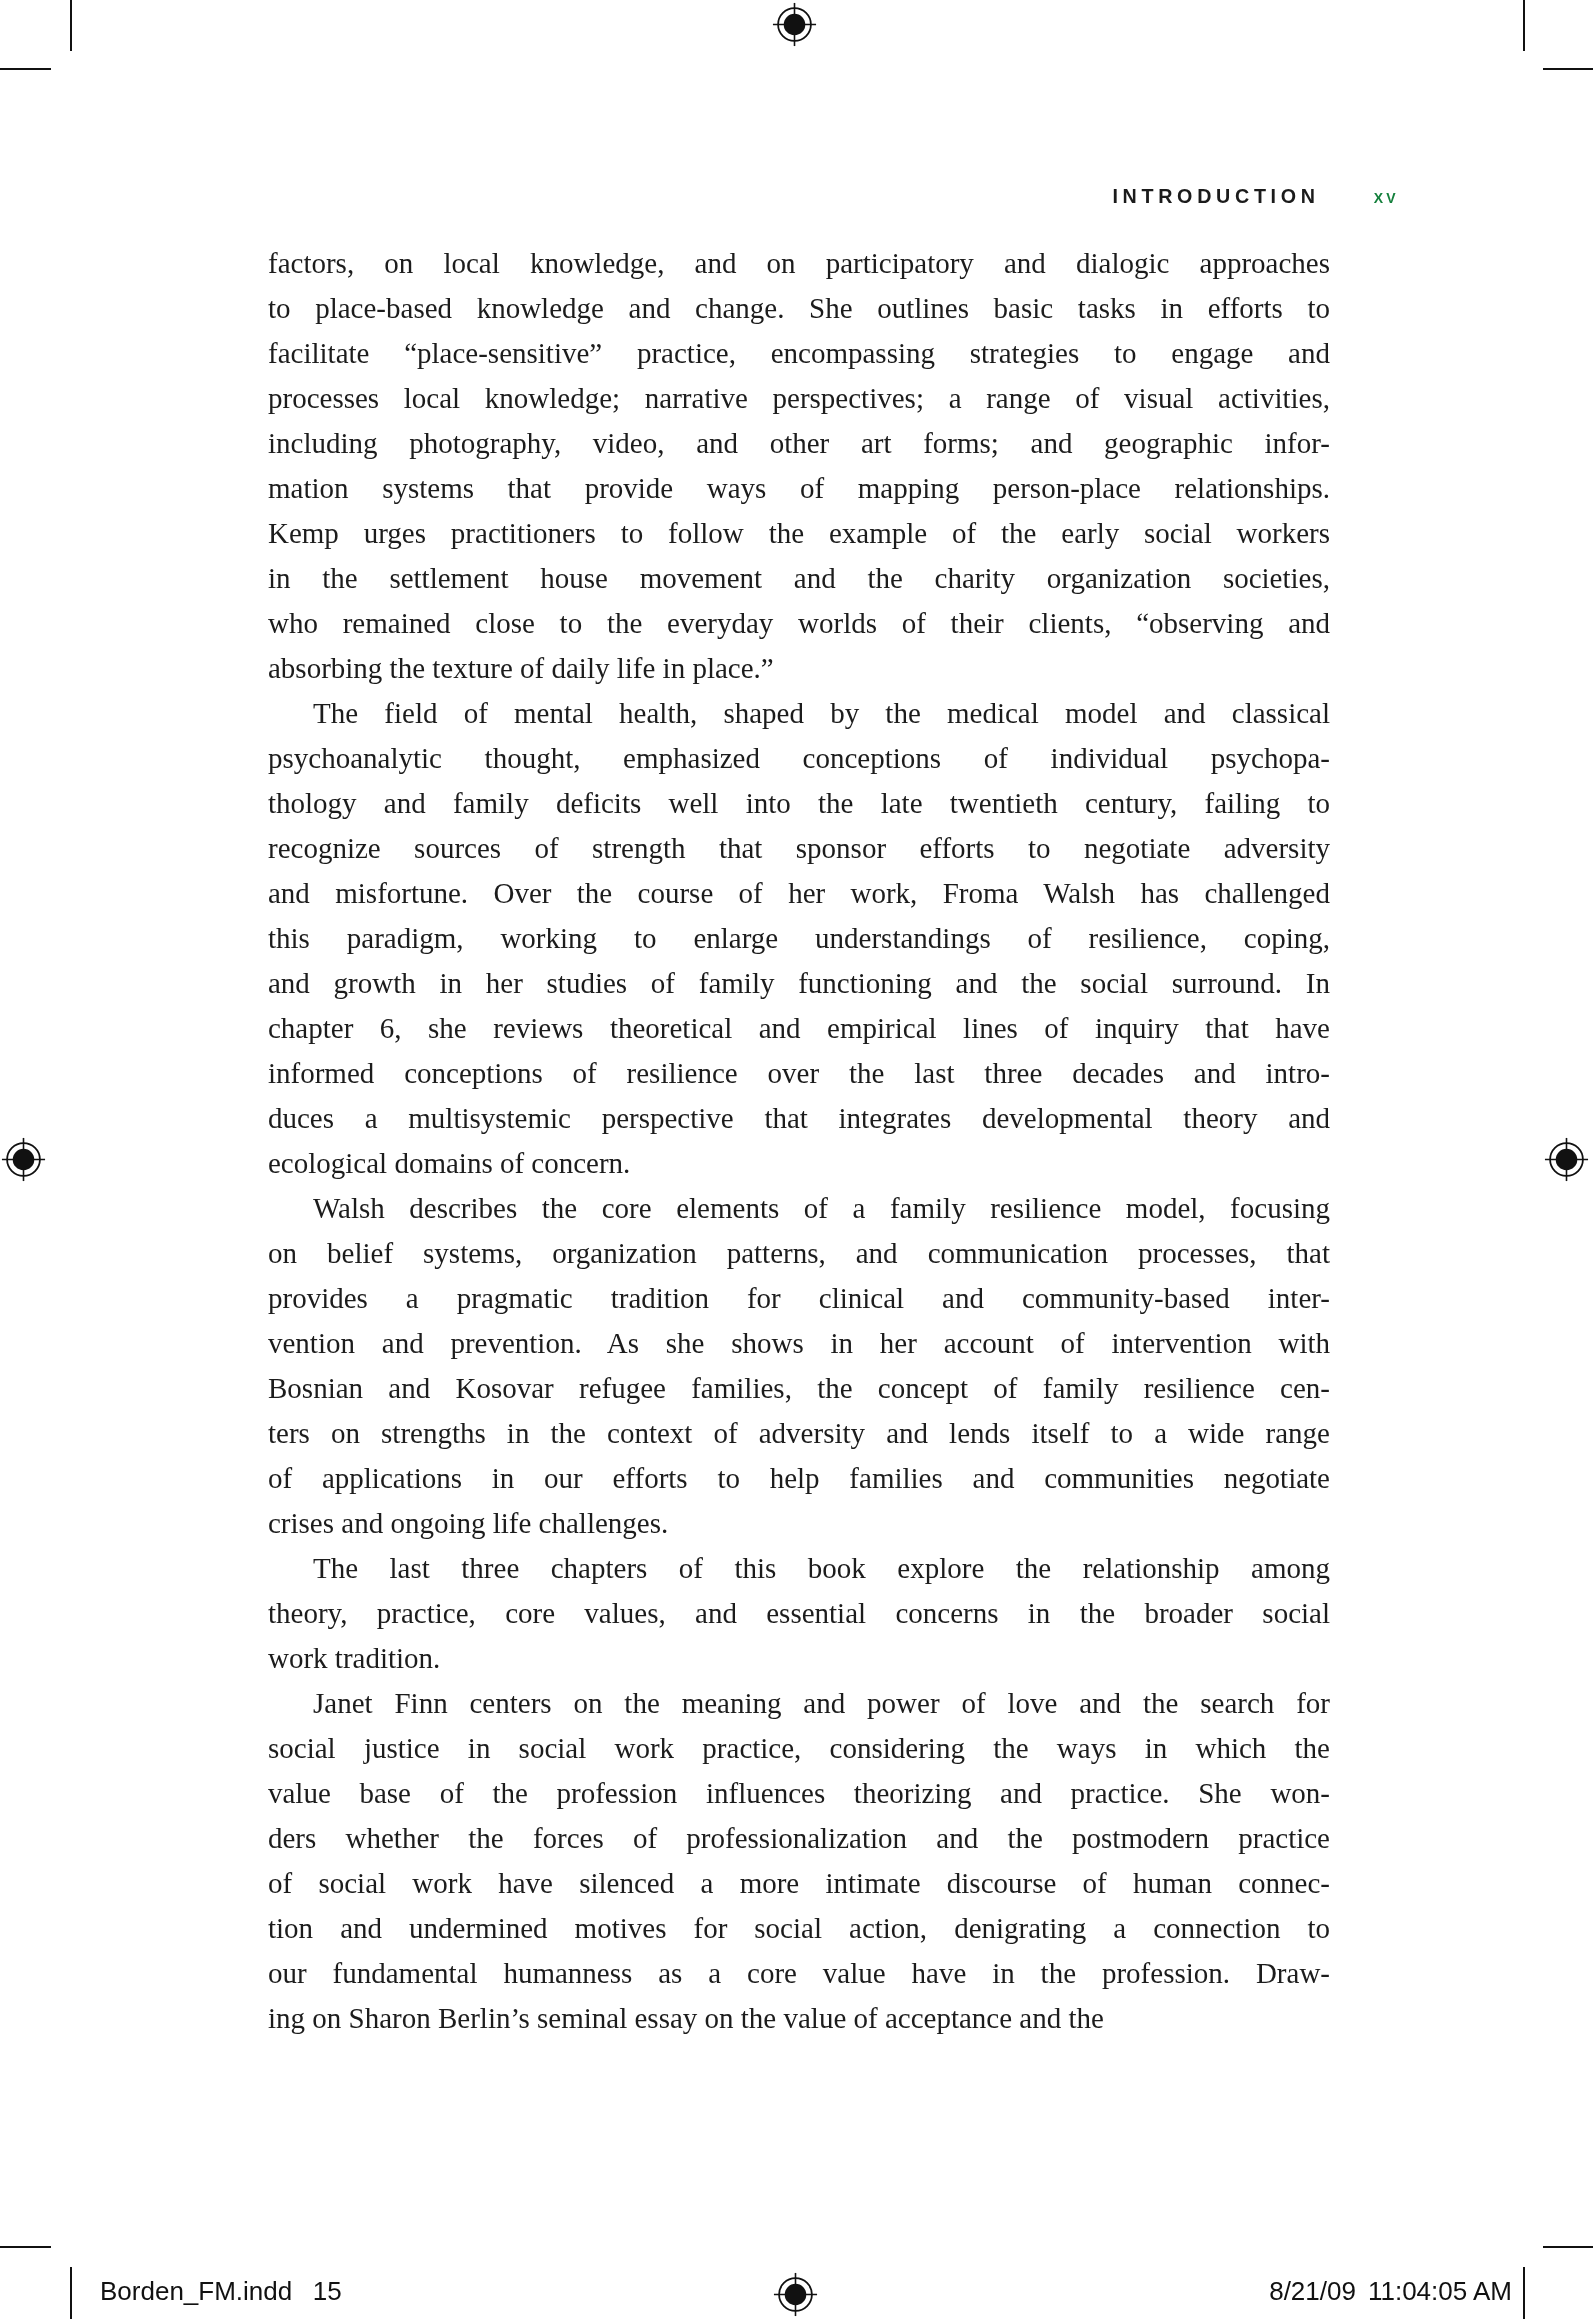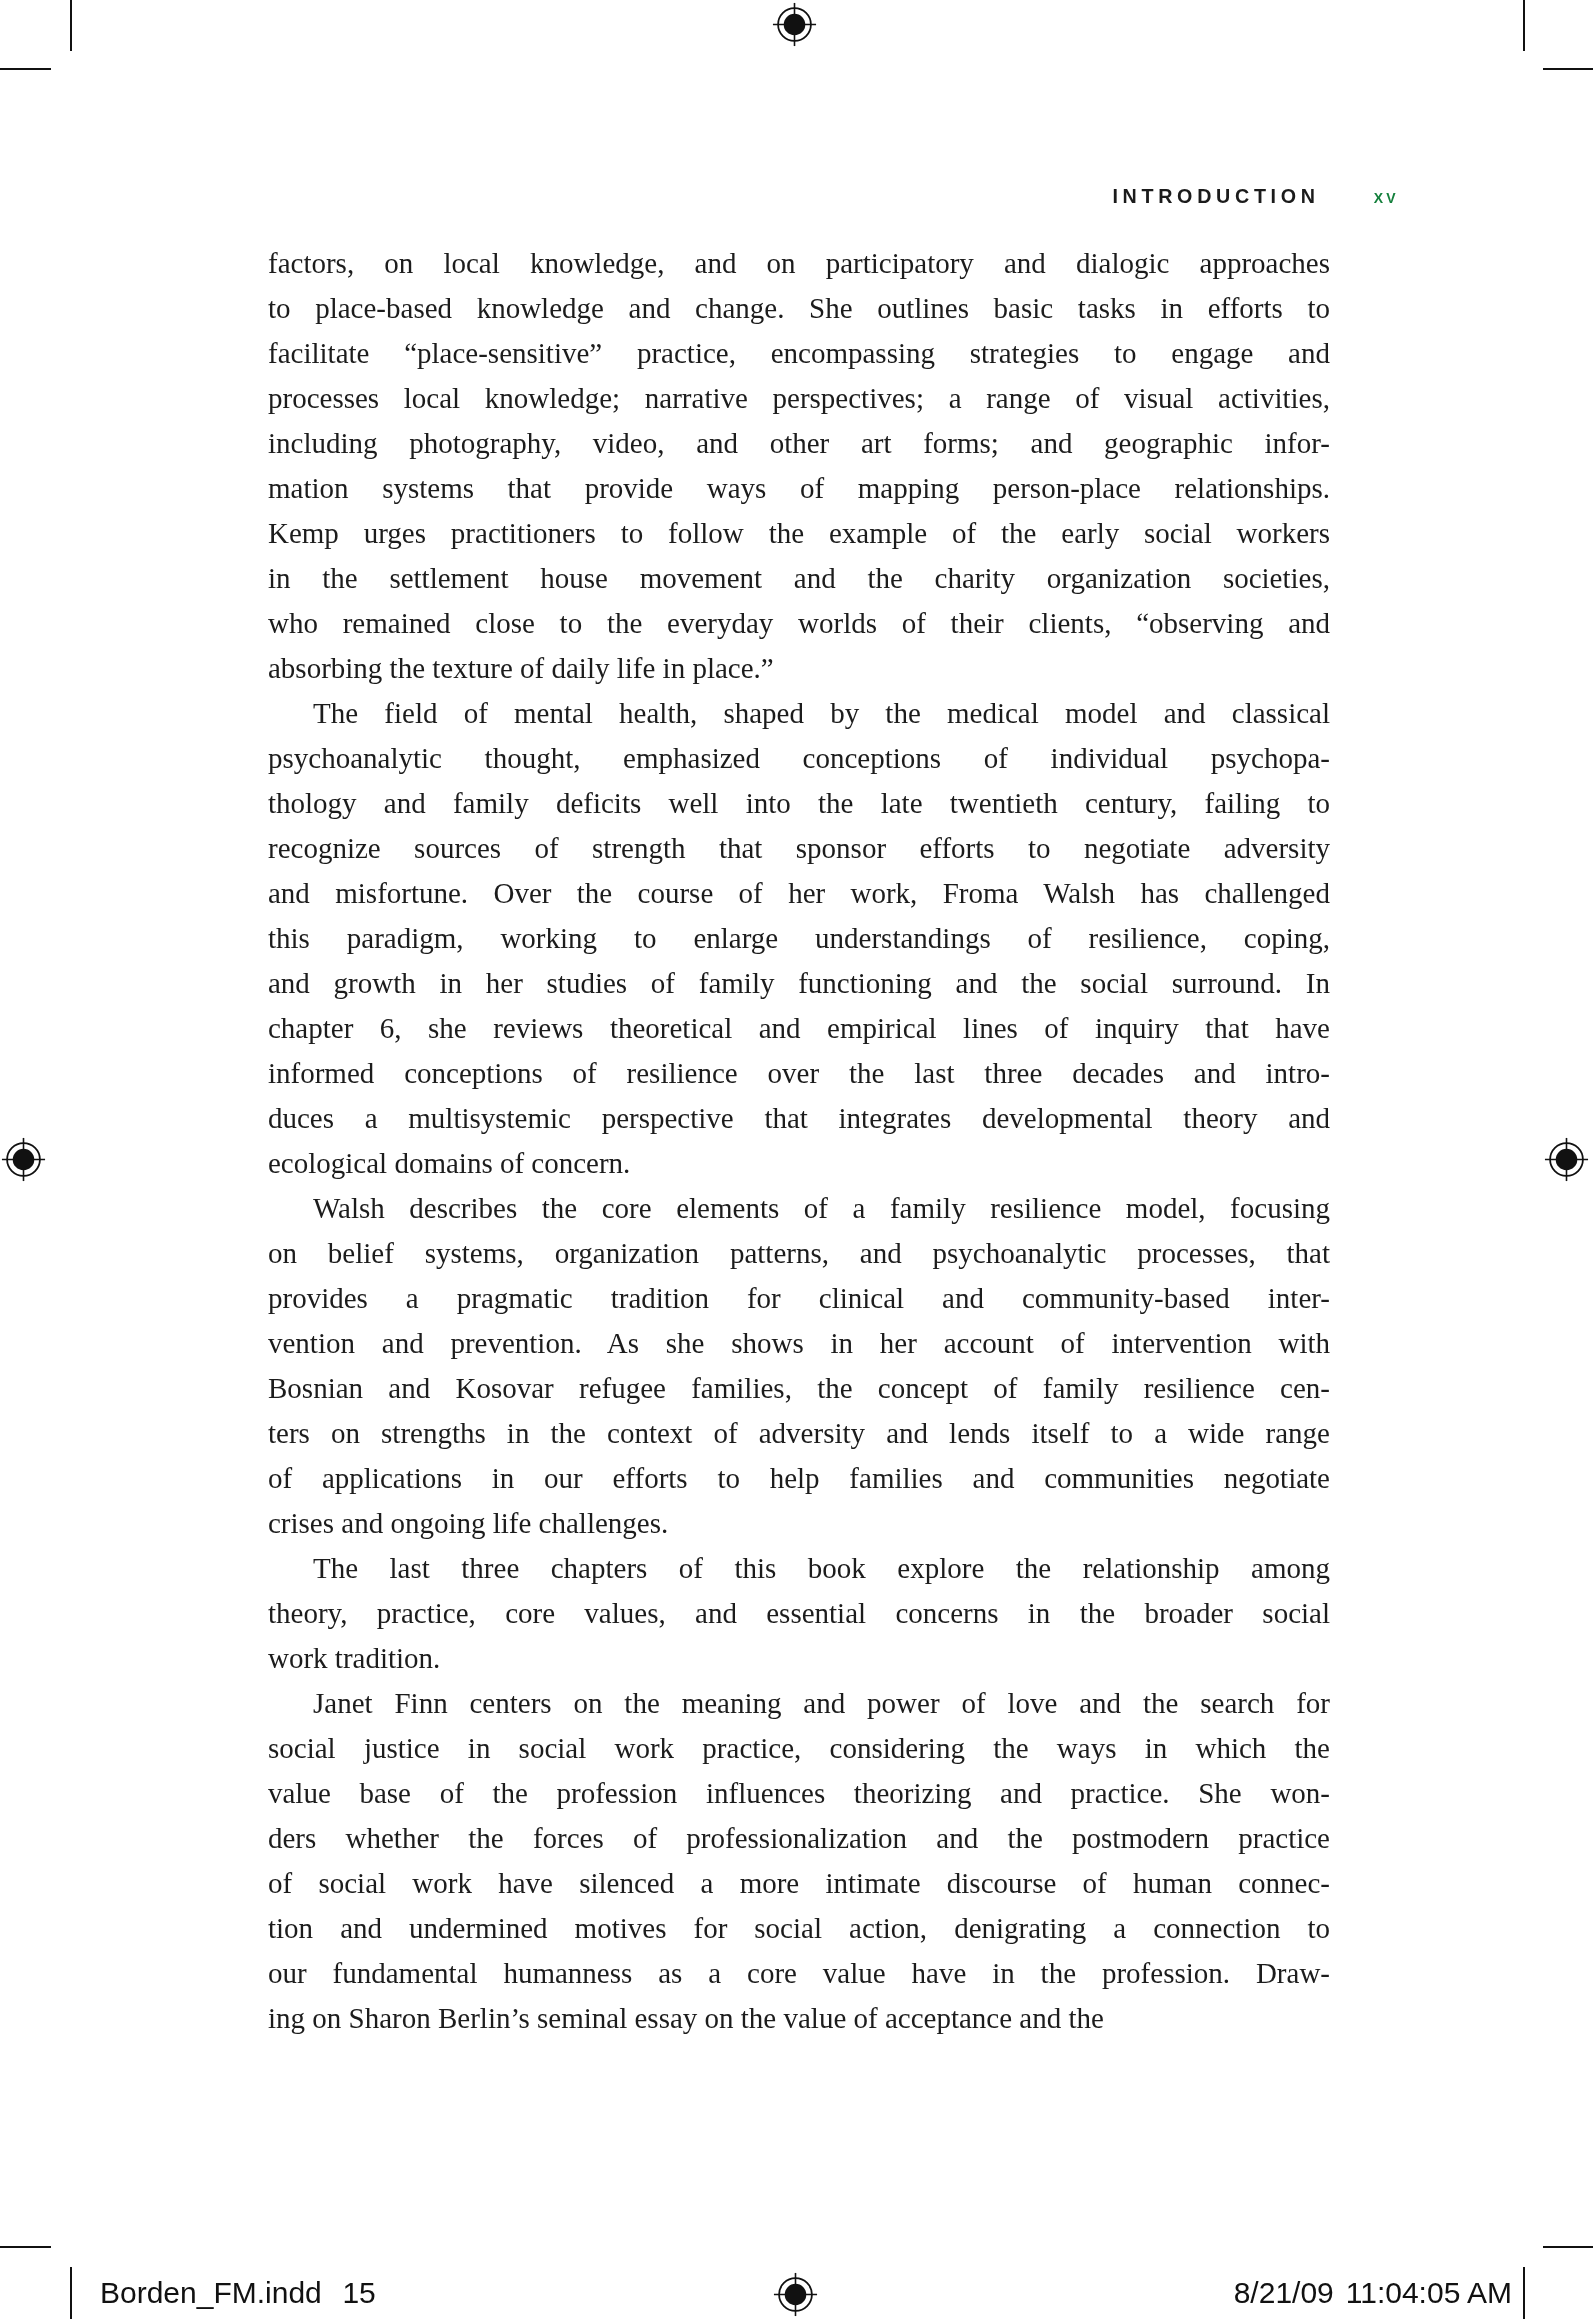--- a/index.html
+++ b/index.html
@@ -80,21 +80,21 @@
   .bodyline.indent { text-indent: 45px; }
 
   
   .slug {
     position: absolute;
     top: 2276px;
     left: 0;
     width: 100%;
     height: 32px;
     font-family: "Liberation Sans", sans-serif;
-    font-size: 30px;
+    font-size: 26px;
     color: #111;
   }
   .slug .slug-left  { position: absolute; left: 100px; top: 0; display: flex; gap: 20.6px; white-space: nowrap; }
   .slug .slug-right { position: absolute; right: 82px; top: 0; display: flex; gap: 12px; white-space: nowrap; }
 </style>
 </head>
 <body>
 
 <div class="page">
 
@@ -153,21 +153,21 @@
       <div class="bodyline">thology and family deficits well into the late twentieth century, failing to</div>
       <div class="bodyline">recognize sources of strength that sponsor efforts to negotiate adversity</div>
       <div class="bodyline">and misfortune. Over the course of her work, Froma Walsh has challenged</div>
       <div class="bodyline">this paradigm, working to enlarge understandings of resilience, coping,</div>
       <div class="bodyline">and growth in her studies of family functioning and the social surround. In</div>
       <div class="bodyline">chapter 6, she reviews theoretical and empirical lines of inquiry that have</div>
       <div class="bodyline">informed conceptions of resilience over the last three decades and intro-</div>
       <div class="bodyline">duces a multisystemic perspective that integrates developmental theory and</div>
       <div class="bodyline last">ecological domains of concern.</div>
       <div class="bodyline indent">Walsh describes the core elements of a family resilience model, focusing</div>
-      <div class="bodyline">on belief systems, organization patterns, and psychoanalytic processes, that</div>
+      <div class="bodyline">on belief systems, organization patterns, and communication processes, that</div>
       <div class="bodyline">provides a pragmatic tradition for clinical and community-based inter-</div>
       <div class="bodyline">vention and prevention. As she shows in her account of intervention with</div>
       <div class="bodyline">Bosnian and Kosovar refugee families, the concept of family resilience cen-</div>
       <div class="bodyline">ters on strengths in the context of adversity and lends itself to a wide range</div>
       <div class="bodyline">of applications in our efforts to help families and communities negotiate</div>
       <div class="bodyline last">crises and ongoing life challenges.</div>
       <div class="bodyline indent">The last three chapters of this book explore the relationship among</div>
       <div class="bodyline">theory, practice, core values, and essential concerns in the broader social</div>
       <div class="bodyline last">work tradition.</div>
       <div class="bodyline indent">Janet Finn centers on the meaning and power of love and the search for</div>

